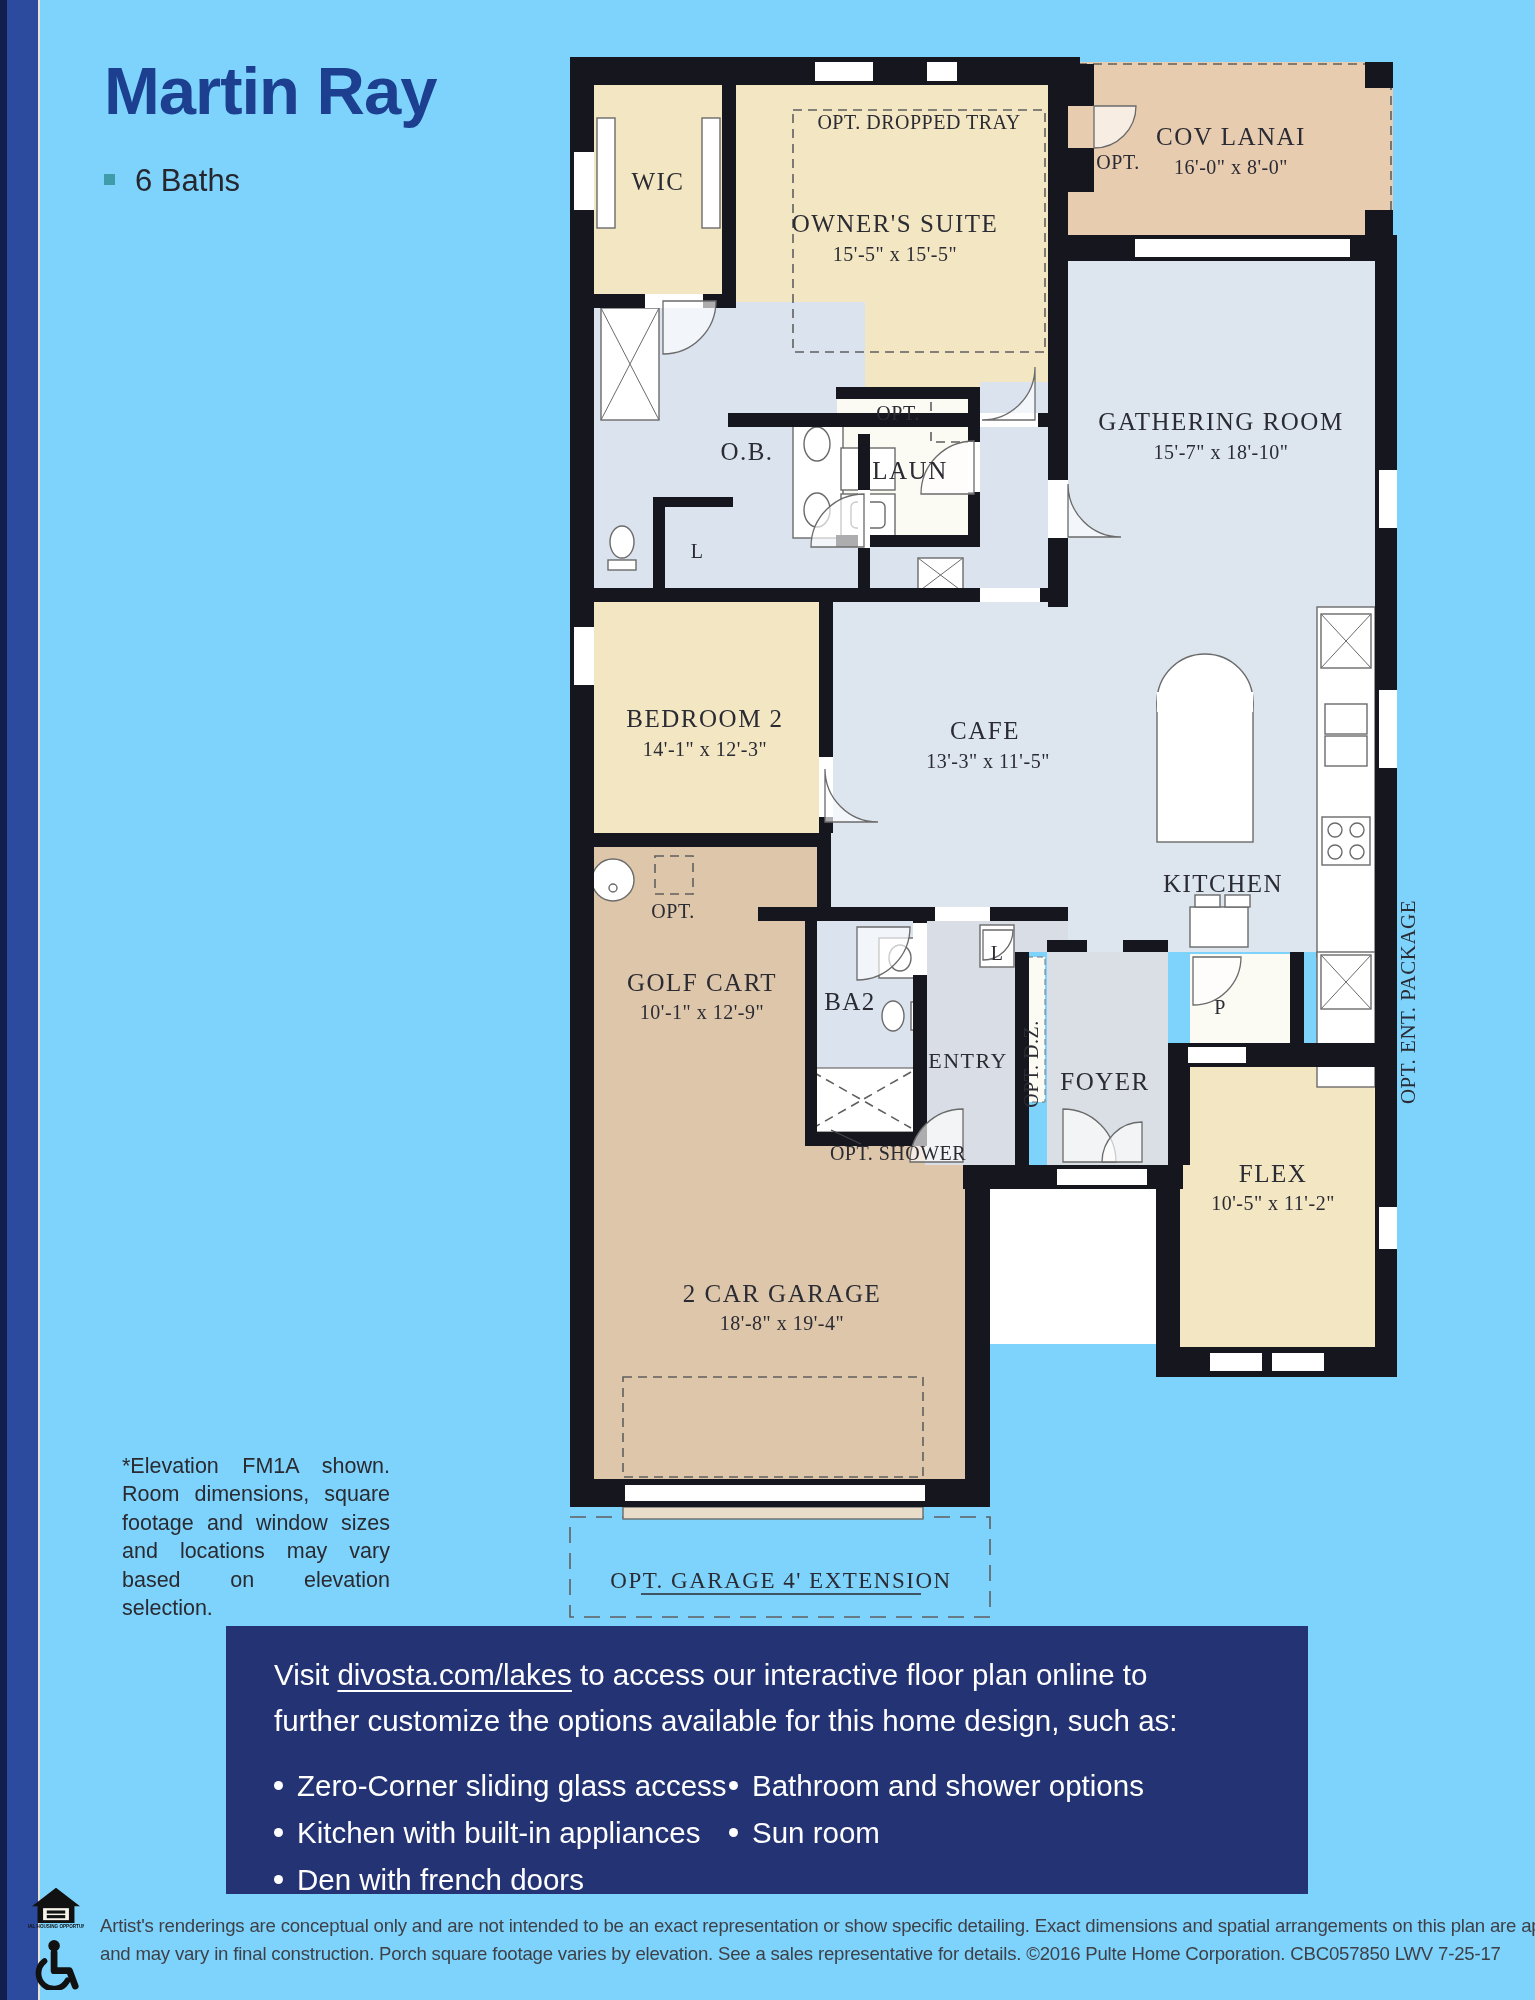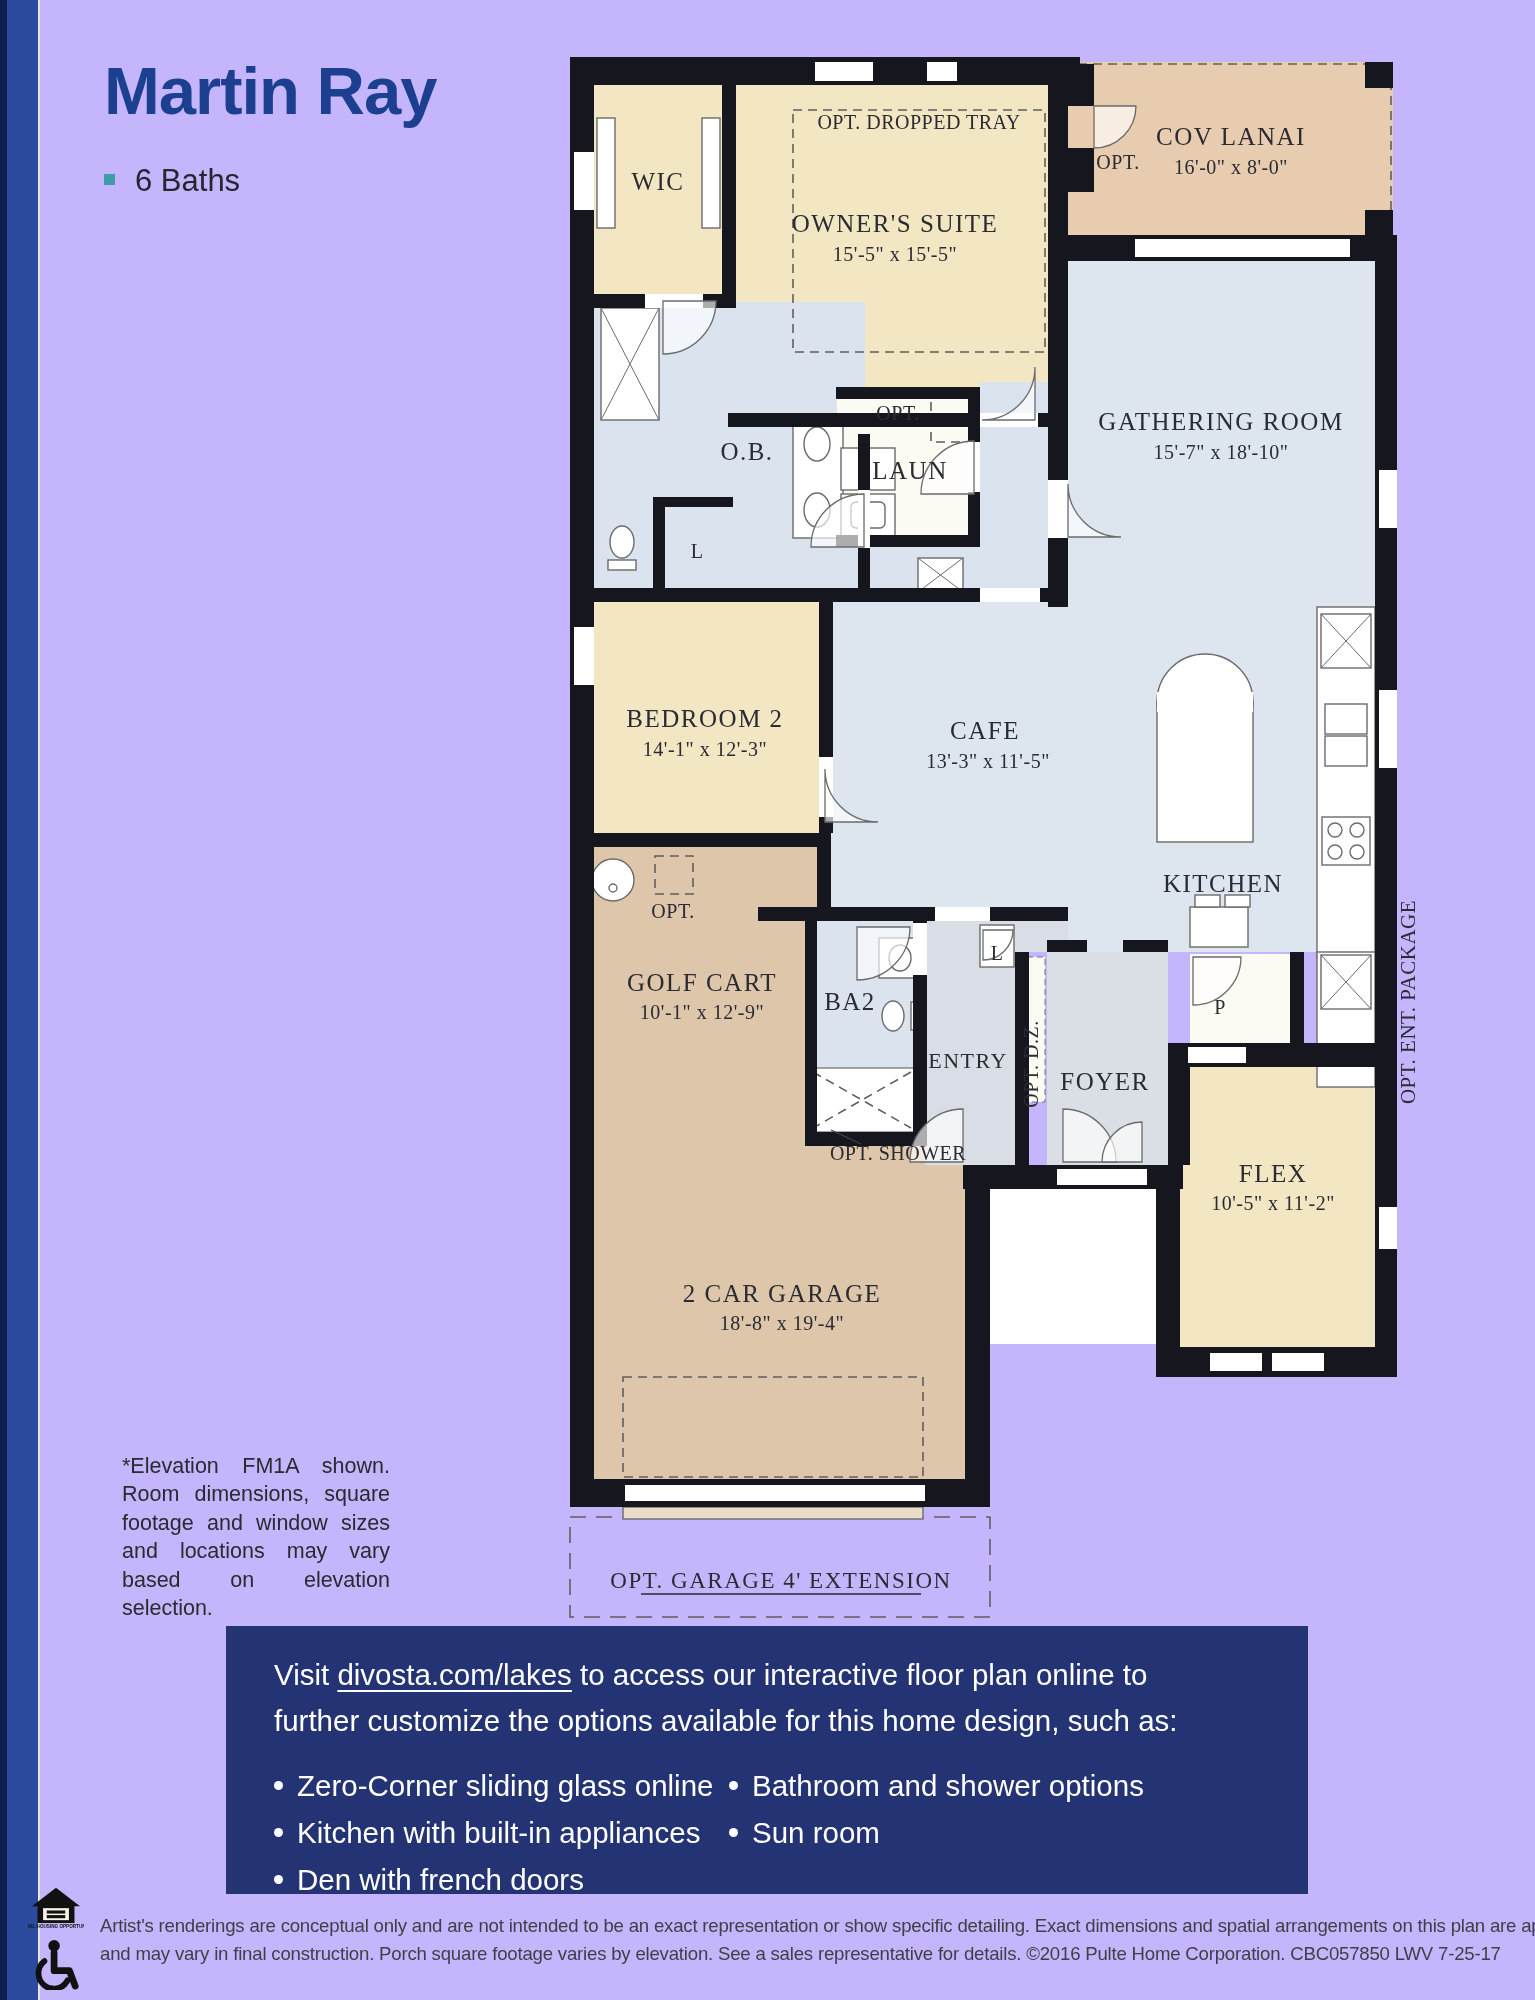--- a/index.html
+++ b/index.html
@@ -1,16 +1,16 @@
 <!DOCTYPE html>
 <html><head>
 <meta charset="utf-8">
 <style>
   html,body{margin:0;padding:0;}
-  .page{position:relative;width:1535px;height:2000px;background:#c4b5fd;overflow:hidden;
+  .page{position:relative;width:1535px;height:2000px;background:#7dd3fc;overflow:hidden;
         font-family:"Liberation Sans",sans-serif;}
   .side-strip{position:absolute;left:0;top:0;width:38px;height:2000px;
         background:linear-gradient(90deg,#101f4e 0 7px,#2c4a9e 7px 100%);
         border-right:2px solid #e8e3d2;}
   
   .hdr{position:absolute;left:104px;top:52px;width:420px;}
   .title{font-size:67px;font-weight:bold;color:#1c3f90;letter-spacing:-1px;margin:0;}
   .specs{list-style:none;margin:34px 0 0 0;padding:0;}
   .specs li{display:flex;align-items:baseline;font-size:31px;color:#26262e;margin-bottom:26px;}
   .sq{width:11px;height:11px;background:#3f9daa;margin-right:20px;flex:0 0 auto;
@@ -264,21 +264,21 @@
       <text x="1410" y="1000" class="rsmall" style="font-size:21px" transform="rotate(-90 1410 1000)">OPT. ENT. PACKAGE</text>
     </g>
   </svg>
 
   <section class="banner">
     <p><span>Visit </span><a class="link">divosta.com/lakes</a><span> to access our interactive floor plan online to further customize the options available for this home design, such as:</span></p>
     <div class="opts">
       <ul class="c1">
         <li>
             <span class="dot"></span>
-            <span>Zero-Corner sliding glass online</span>
+            <span>Zero-Corner sliding glass access</span>
           </li>
         <li>
             <span class="dot"></span>
             <span>Kitchen with built-in appliances</span>
           </li>
         <li>
             <span class="dot"></span>
             <span>Den with french doors</span>
           </li>
       </ul>

